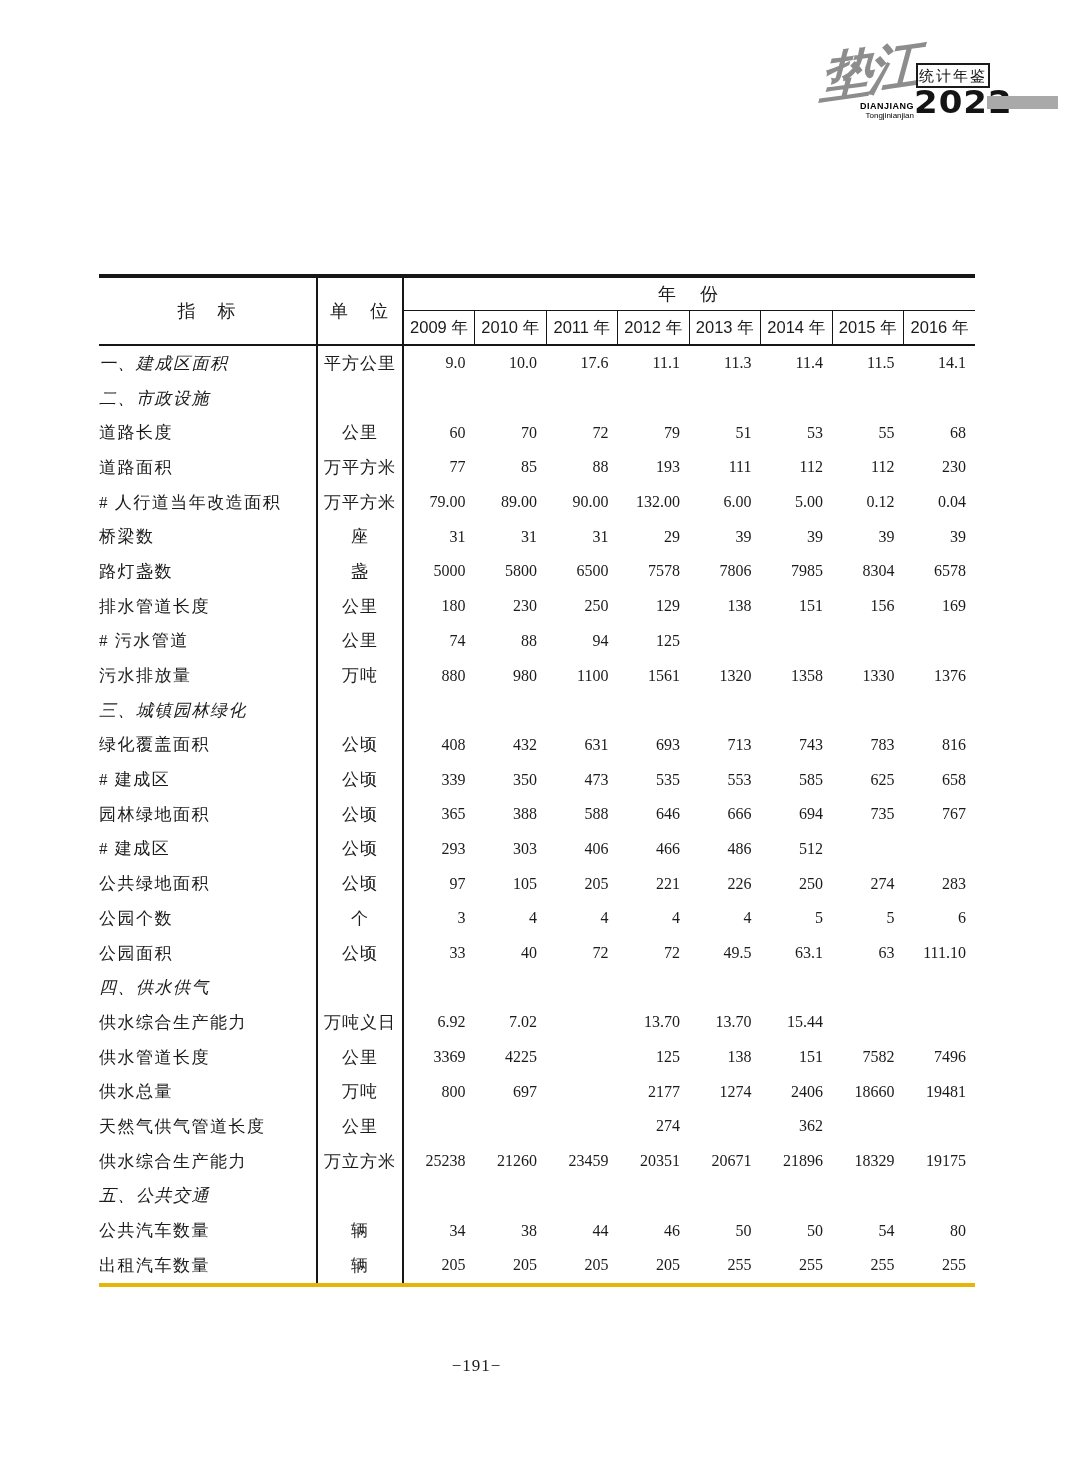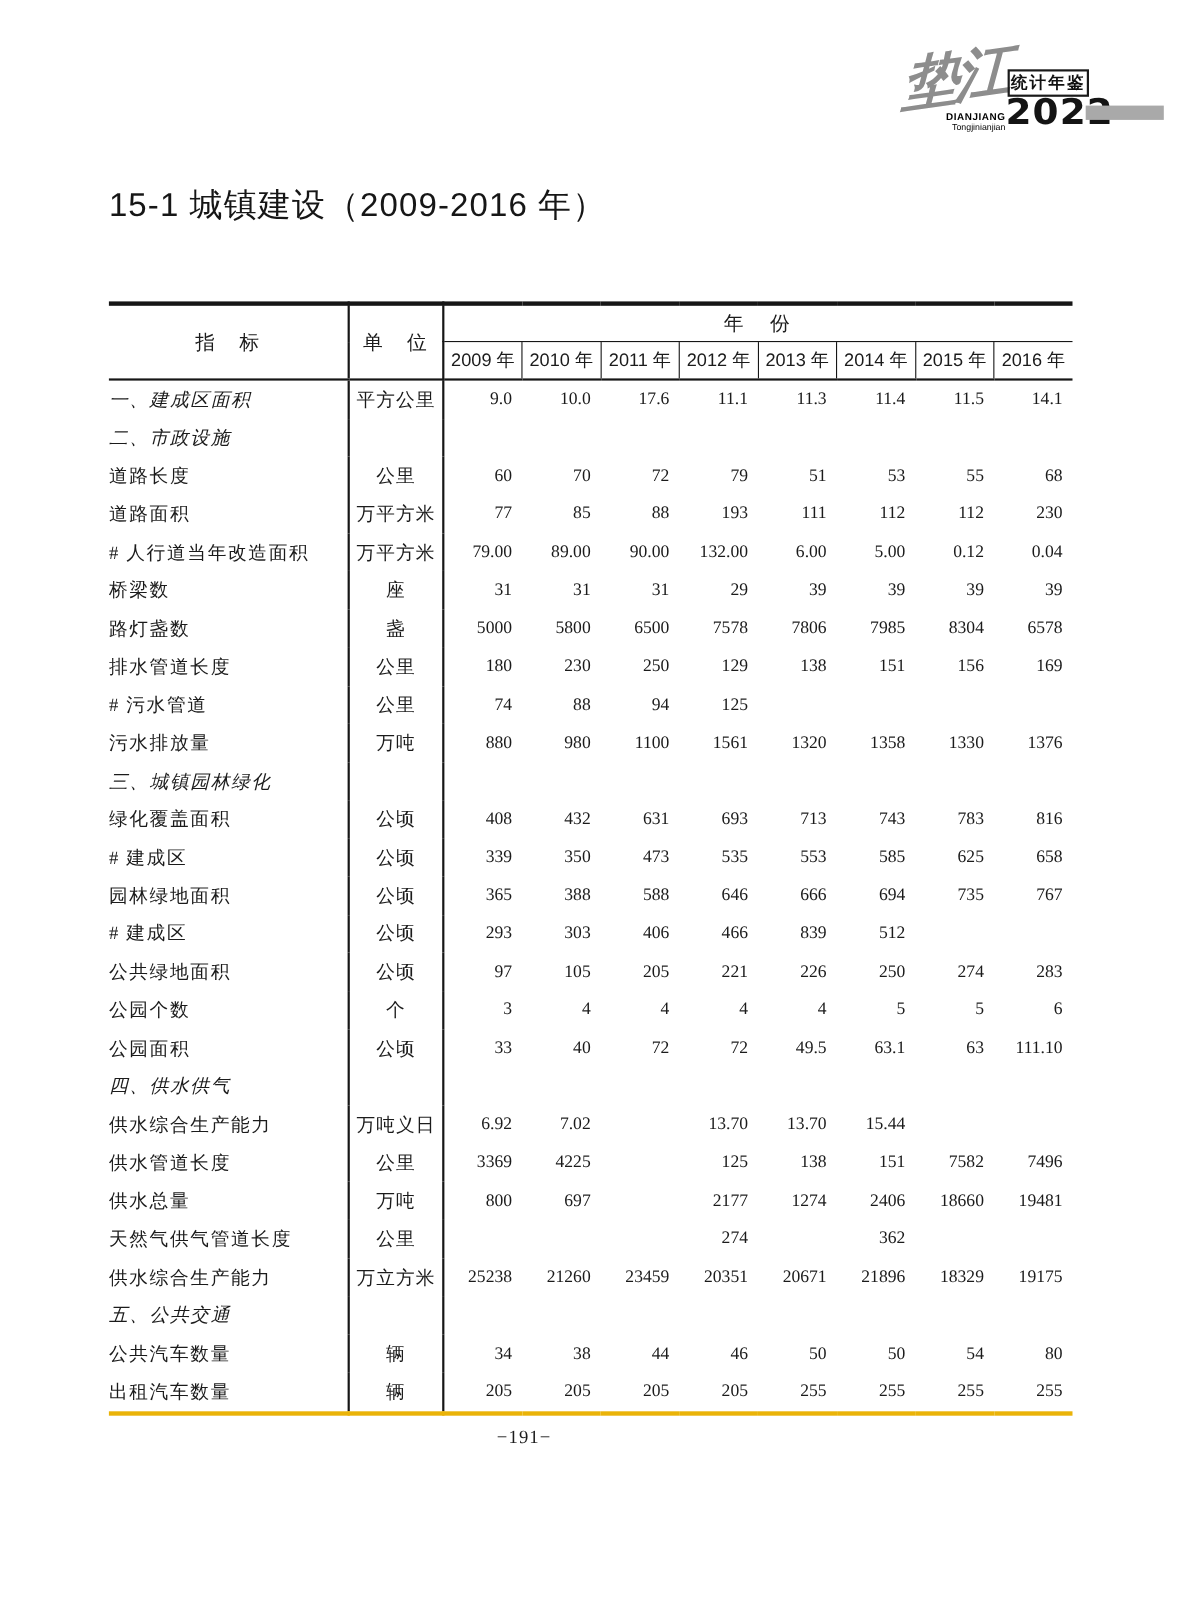--- a/index.html
+++ b/index.html
@@ -18,21 +18,21 @@
   }
   .romanized {
     position:absolute; left:28px; top:52px; width:66px; text-align:right;
     font-family:"Liberation Sans", sans-serif; color:#000000; line-height:1.1;
   }
   .romanized .r1 { font-size:9px; font-weight:bold; letter-spacing:0.5px; }
   .romanized .r2 { font-size:8px; }
   .yb-box {
     position:absolute; left:96px; top:13px; width:70px; height:21px;
     border:2px solid #1a1a1a; text-align:center; line-height:21px;
-    font-family:"Liberation Sans", sans-serif; font-weight:bold; font-size:15px;
+    font-family:"Liberation Sans", sans-serif; font-weight:normal; font-size:15px;
     letter-spacing:2px; color:#111; white-space:nowrap;
   }
   .yb-year {
     position:absolute; left:94px; top:35px;
     font-family:"DejaVu Sans", sans-serif; font-weight:900; font-size:34px;
     line-height:1; letter-spacing:1px; color:#141414; transform:scaleY(0.95);
   }
   .yb-bar { position:absolute; left:167px; top:46px; width:71px; height:13px; background:#a9a9a9; }
 
   
@@ -63,41 +63,40 @@
   td.ind  { text-align:left; font-size:17px; letter-spacing:1.5px; }
   .ind-0 { padding-left:5px;font-style:italic; }
   .ind-1 { padding-left:21px; }
   .ind-2 { padding-left:30px; }
   td.unit { text-align:center; border-left:2px solid #161616; border-right:2px solid #161616;
             font-size:17px; letter-spacing:1px; }
   td.val  { text-align:right; padding-right:9px; font-size:16px; }
 
   
   .page-number {
-    position:absolute; left:0; top:1297px; width:953px; text-align:center;
+    position:absolute; left:0; top:1356px; width:953px; text-align:center;
     font-family:"Liberation Serif", serif; font-size:17px; letter-spacing:1px; color:#1b1b1b;
   }
 </style>
 </head>
 <body>
 
 <div class="page">
 
   <div class="logo">
     <div class="calli">垫江</div>
     <div class="romanized">
       <div class="r1">DIANJIANG</div>
       <div class="r2">Tongjinianjian</div>
     </div>
     <div class="yb-box">统计年鉴</div>
     <div class="yb-year">2022</div>
     <div class="yb-bar"></div>
   </div>
 
-  <h1 class="title">15-1 城镇建设（2009-2016 年）</h1>
 
   <table class="stat-table">
     <colgroup>
       <col style="width:218px">
       <col style="width:86px">
       <col style="width:71.5px">
         <col style="width:71.5px">
         <col style="width:71.5px">
         <col style="width:71.5px">
       <col style="width:71.5px">
@@ -291,21 +290,21 @@
           <td class="val">735</td>
           <td class="val">767</td>
         </tr>
         <tr>
           <td class="ind ind-2"># 建成区</td>
           <td class="unit">公顷</td>
           <td class="val">293</td>
           <td class="val">303</td>
           <td class="val">406</td>
           <td class="val">466</td>
-          <td class="val">839</td>
+          <td class="val">486</td>
           <td class="val">512</td>
           <td class="val"></td>
           <td class="val"></td>
         </tr>
         <tr>
           <td class="ind ind-1">公共绿地面积</td>
           <td class="unit">公顷</td>
           <td class="val">97</td>
           <td class="val">105</td>
           <td class="val">205</td>

